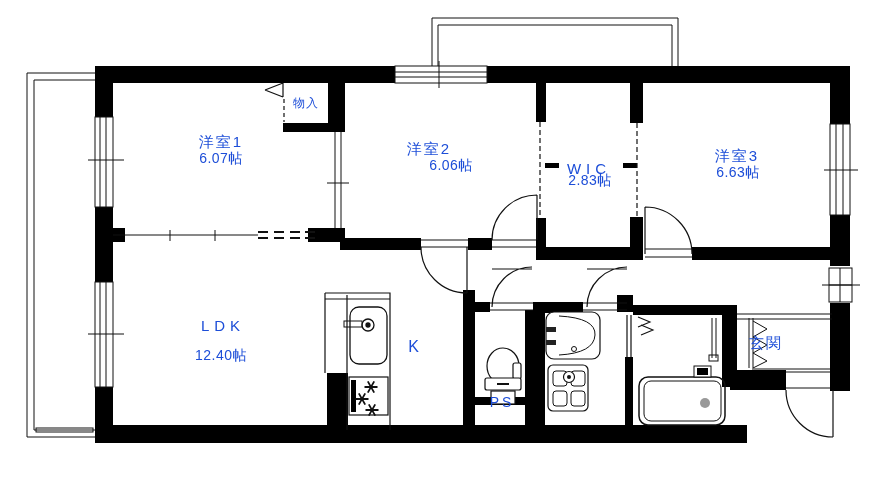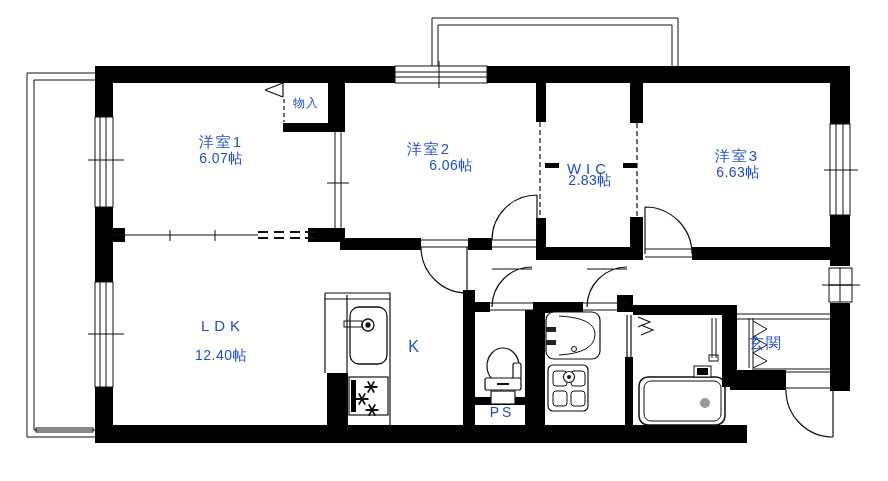--- a/index.html
+++ b/index.html
@@ -219,17 +219,17 @@
   <div class="lbl rname" style="left:737px;top:156px">洋室3</div>
   <div class="lbl rsize" style="left:738px;top:173px">6.63帖</div>
 
   <div class="lbl rname wide" style="left:223px;top:325px">LDK</div>
   <div class="lbl rsize" style="left:221px;top:356px">12.40帖</div>
 
   <div class="lbl rname kfont" style="left:414px;top:347px">K</div>
 
   <div class="lbl rname small" style="left:306px;top:103px">物入</div>
 
-  <div class="lbl rsize" style="left:502px;top:412px;letter-spacing:3px">PS</div>
+  <div class="lbl rsize" style="left:502px;top:402px;letter-spacing:3px">PS</div>
 
   <div class="lbl rname" style="left:766px;top:343px">玄関</div>
 
 </div>
 
 </body></html>

